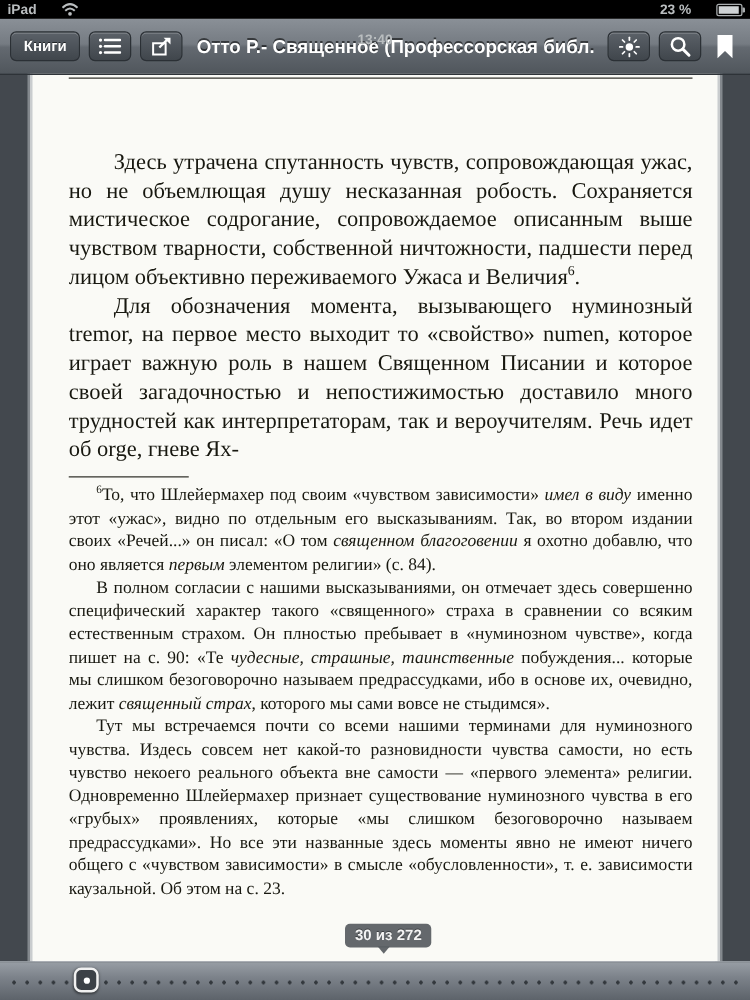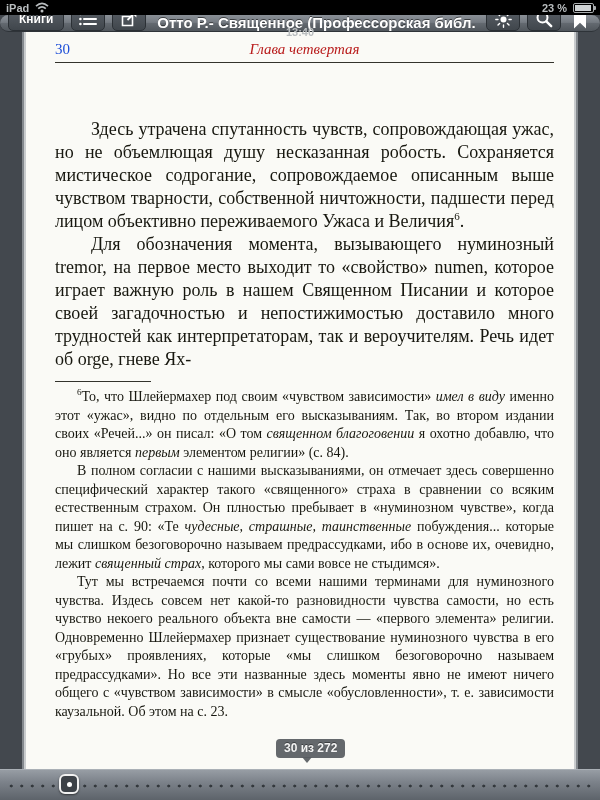--- a/index.html
+++ b/index.html
@@ -4,32 +4,32 @@
 <style>
   html,body{margin:0;padding:0;background:#2b2f33;}
   .screen{position:relative;width:600px;height:800px;overflow:hidden;
           background:#43484e;font-family:"Liberation Sans",sans-serif;}
 
   
   .statusbar{position:absolute;top:0;left:0;right:0;height:15px;background:#000;
              display:flex;align-items:center;justify-content:space-between;
              padding:0 6px;box-sizing:border-box;z-index:40;
              color:#b9bdbf;font-size:11px;font-weight:bold;}
-  .sb-left,.sb-right{display:flex;align-items:center;gap:6px;}
+  .sb-left,.sb-right{display:flex;align-items:center;gap:20px;}
   .sb-time{position:absolute;left:0;right:0;text-align:center;pointer-events:none;margin-top:48px;}
 
   .battery{width:19px;height:8px;border:1px solid #a9adaf;border-radius:2px;position:relative;}
   .battery .fill{position:absolute;left:1px;top:1px;bottom:1px;width:82%;background:#cfd3d5;}
   .battery .nub{position:absolute;right:-3px;top:2px;width:2px;height:4px;background:#a9adaf;border-radius:0 1px 1px 0;}
 
   
-  .toolbar{position:absolute;top:15px;left:0;right:0;height:17px;z-index:30;
+  .toolbar{position:absolute;top:15px;left:0;right:0;height:45px;z-index:30;
            background:linear-gradient(180deg,#8a9097 0%,#757b82 46%,#636970 52%,#50565c 100%);
            border-bottom:1px solid #2e3338;box-sizing:border-box;
-           display:flex;align-items:flex-end;padding:0 8px;gap:7px;border-radius:15px;}
+           display:flex;align-items:center;padding:0 8px;gap:7px;}
   .tb-btn{height:24px;border-radius:5px;border:1px solid #2b3035;
           background:linear-gradient(180deg,#5b6168 0%,#40464c 100%);
           box-shadow:inset 0 1px 0 rgba(255,255,255,.22);
           display:flex;align-items:center;justify-content:center;
           color:#fff;cursor:pointer;box-sizing:border-box;}
   .tb-btn.text{padding:0 10px;font-size:12px;font-weight:bold;
                text-shadow:0 -1px 0 rgba(0,0,0,.6);}
   .tb-btn.icon{width:34px;}
   .tb-title{flex:1;color:#fff;font-size:15px;font-weight:bold;
             text-shadow:0 -1px 0 rgba(0,0,0,.55);

